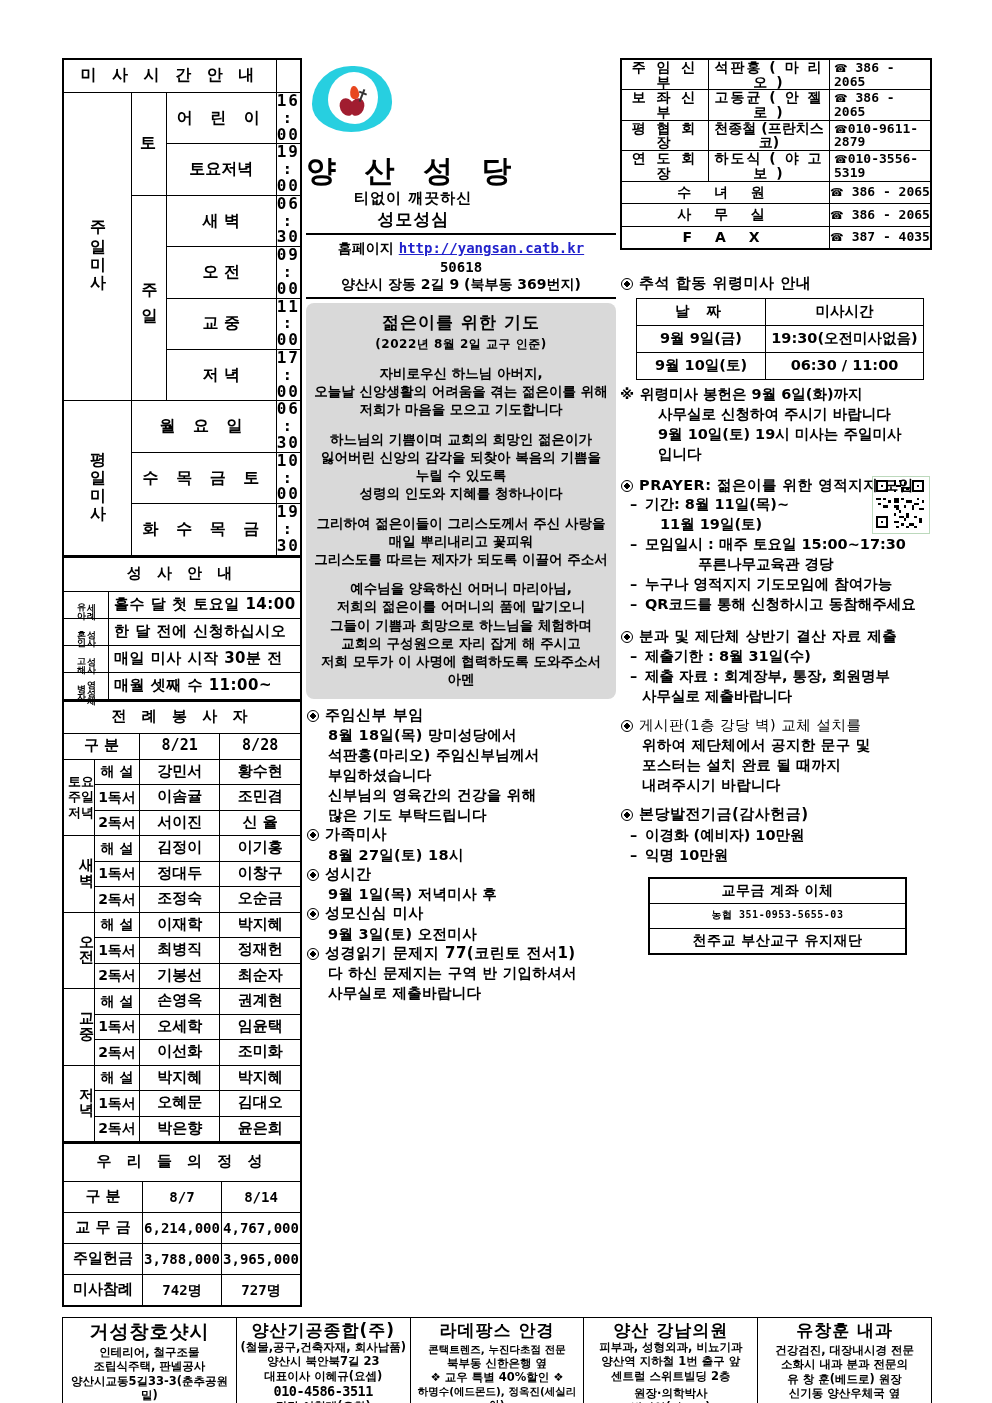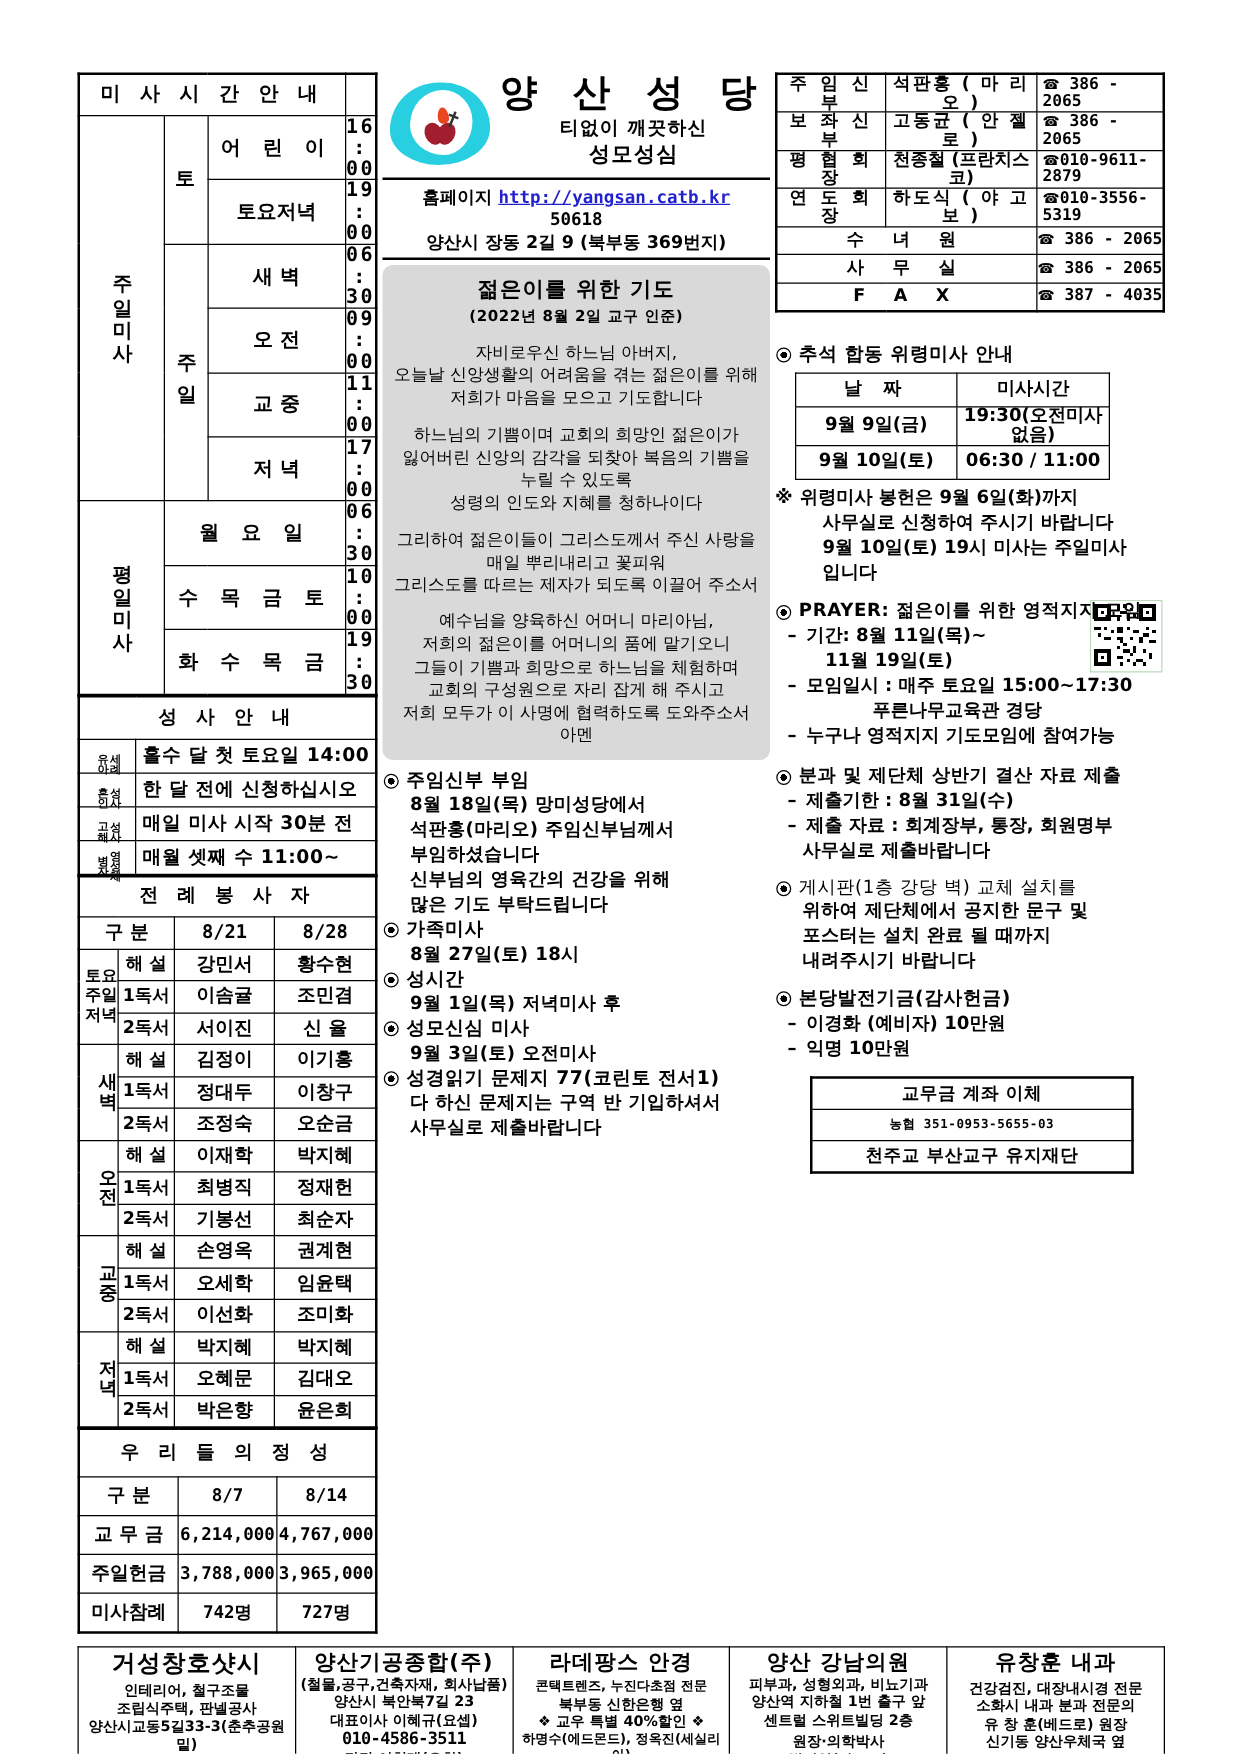--- a/index.html
+++ b/index.html
@@ -29,21 +29,21 @@
   .srv td{height:24.5px;font-size:15px;}
   .srv .grp{width:30px;font-size:15px;text-align:right;}
   .srv .grp span{display:inline-block;}
   .srv .role{width:44px;font-size:14px;}
   .srv .hd{font-family:"DejaVu Sans Mono","Liberation Mono",monospace;font-size:15px;}
 
   .off td{height:30px;font-size:15px;}
   .off .num{font-family:"DejaVu Sans Mono","Liberation Mono",monospace;font-size:14px;letter-spacing:0;}
 
   
-  .hdr{display:flex;align-items:flex-start;border-bottom:2px solid #000;padding-bottom:2px;}
+  .hdr{display:flex;align-items:flex-start;border-bottom:2px solid #000;padding-bottom:2px;flex-direction:column;}
   .logo{width:92px;height:78px;flex:0 0 92px;position:relative;margin-top:4px;}
   .logo .blob{position:absolute;left:6px;top:4px;width:80px;height:66px;background:#27cfe0;border-radius:50% 48% 52% 50%/58% 55% 45% 42%;}
   .logo .blob:after{content:"";position:absolute;left:16px;top:6px;width:50px;height:52px;background:#fff;border-radius:52% 48% 46% 54%/54% 48% 52% 46%;}
   .logo .heart{position:absolute;left:34px;top:32px;width:26px;height:24px;}
   .logo .heart i{position:absolute;top:4px;width:14px;height:18px;background:#a11d30;border-radius:8px 8px 8px 8px / 10px 10px 10px 10px;}
   .logo .heart i.l{left:0;transform:rotate(-25deg);}
   .logo .heart i.r{left:10px;transform:rotate(25deg);}
   .logo .flame{position:absolute;left:44px;top:24px;width:9px;height:13px;background:#e8471f;border-radius:50% 50% 50% 50%/70% 70% 35% 35%;transform:rotate(-8deg);}
   .logo .cross{position:absolute;left:55px;top:27px;width:2px;height:13px;background:#333;transform:rotate(22deg);}
   .logo .cross:after{content:"";position:absolute;left:-3px;top:3px;width:8px;height:2px;background:#333;}
@@ -61,38 +61,38 @@
   .ct .k{width:86px;letter-spacing:3px;}
   .ct .n{width:120px;letter-spacing:2px;margin-top:48px;}
   .ct .p{font-family:"DejaVu Sans Mono","Liberation Mono",monospace;font-size:13px;text-align:left;padding-left:4px;letter-spacing:0;}
   .ct .p .ph{font-family:"DejaVu Sans",sans-serif;font-size:11px;}
   .ct .wide{letter-spacing:9px;}
 
   
   .prayer{background:#d9d9d9;border-radius:8px;padding:8px 6px 10px;text-align:center;margin-top:4px;}
   .prayer .pt{font-size:17px;font-weight:bold;letter-spacing:1px;}
   .prayer .pd{font-size:12px;font-weight:bold;letter-spacing:0.5px;margin-top:2px;}
-  .prayer p{margin:0;font-size:13.5px;font-weight:normal;line-height:1.35;}
+  .prayer p{margin:0;font-size:13.5px;font-weight:bold;line-height:1.35;}
   .prayer .gap{height:11px;}
 
   
   .bl{margin-top:7px;}
   .bl .b{font-size:15px;font-weight:bold;position:relative;padding-left:19px;letter-spacing:0.5px;line-height:1.3;}
   .bl .b:before{content:"";position:absolute;left:1px;top:4px;width:10px;height:10px;border:1.5px solid #000;border-radius:50%;background:
      radial-gradient(circle at 50% 50%, #000 0 2.6px, transparent 2.7px);}
   .bl .s{font-size:14.5px;font-weight:bold;padding-left:22px;line-height:1.38;letter-spacing:0.3px;}
   .bl .d{font-size:14.5px;font-weight:bold;padding-left:17px;line-height:1.38;position:relative;}
   .bl .d:before{content:"–";position:absolute;left:2px;top:0;}
   .bl .d2{font-size:14.5px;font-weight:bold;padding-left:40px;line-height:1.38;}
   .bl .n{font-size:14.5px;font-weight:bold;padding-left:20px;line-height:1.38;position:relative;}
   .bl .n:before{content:"※";position:absolute;left:0px;top:0;}
   .bl .n2{font-size:14.5px;font-weight:bold;padding-left:38px;line-height:1.38;}
 
   
-  .mem{margin:4px 0 4px 16px;width:252px;}
+  .mem{margin:4px 0 4px 16px;width:288px;}
   .mem td{height:26px;font-size:14.5px;}
   .mem .hd{letter-spacing:6px;}
 
   .qr{position:absolute;right:2px;top:0;width:56px;height:56px;border:1px solid #bcd9bc;background:#fff;}
   .qrwrap{position:relative;}
   .qr svg{display:block;}
 
   .acct{margin:12px 0 0 28px;width:259px;}
   .acct td{height:24px;font-size:14px;letter-spacing:0.5px;}
   .acct .mono{font-family:"DejaVu Sans Mono","Liberation Mono",monospace;font-size:10px;text-align:center;}
@@ -543,20 +543,21 @@
                 <rect x="12" y="16" width="1" height="1"></rect>
             </g>
           </svg>
         </div>
         <div class="b" style="font-size:14.5px">PRAYER: 젊은이를 위한 영적지지 모임</div>
         <div class="d" style="margin-left:8px;width:180px">기간: 8월 11일(목)~</div>
         <div class="d2" style="width:190px">11월 19일(토)</div>
         <div class="d" style="margin-left:8px">모임일시 : 매주 토요일 15:00~17:30</div>
         <div class="d2" style="padding-left:78px">푸른나무교육관 경당</div>
         <div class="d" style="margin-left:8px">누구나 영적지지 기도모임에 참여가능</div>
+        <div class="d" style="margin-left:8px">QR코드를 통해 신청하시고 동참해주세요</div>
       </div>
 
       <div class="bl" style="margin-top:13px">
         <div class="b" style="font-size:14.5px">분과 및 제단체 상반기 결산 자료 제출</div>
         <div class="d" style="margin-left:8px">제출기한 :  8월 31일(수)</div>
         <div class="d" style="margin-left:8px">제출 자료 : 회계장부, 통장, 회원명부</div>
         <div class="d2" style="padding-left:22px">사무실로 제출바랍니다</div>
       </div>
 
       <div class="bl" style="margin-top:10px">

